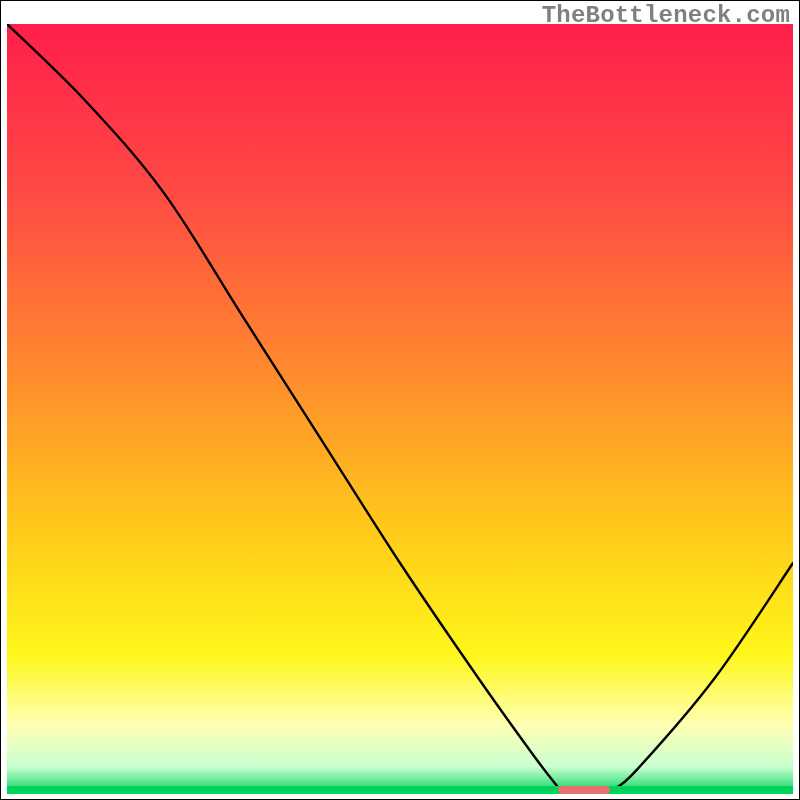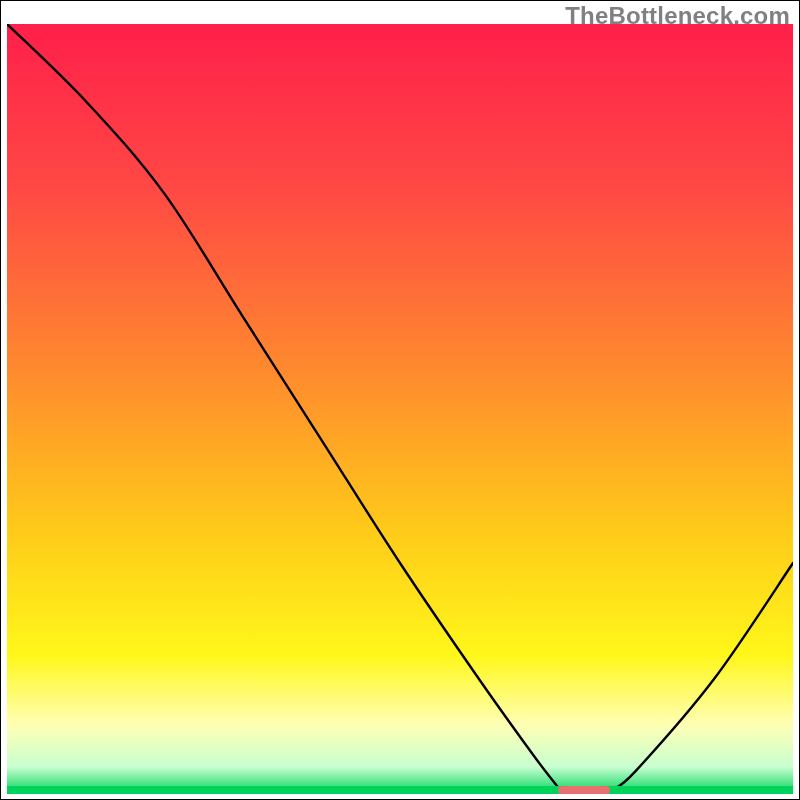--- a/index.html
+++ b/index.html
@@ -21,21 +21,21 @@
     top: 0;
     width: 798px;
     height: 798px;
     border: 1px solid #000;
     box-sizing: content-box;
   }
   .watermark {
     position: absolute;
     top: 2px;
     right: 10px;
-    font-family: Liberation Sans, sans-serif;
+    font-family: Liberation Mono, monospace;
     font-size: 24px;
     font-weight: 600;
     color: #808080;
     letter-spacing: 0.2px;
     user-select: none;
   }
   .plot-area {
     position: absolute;
     left: 7px;
     top: 24px;

